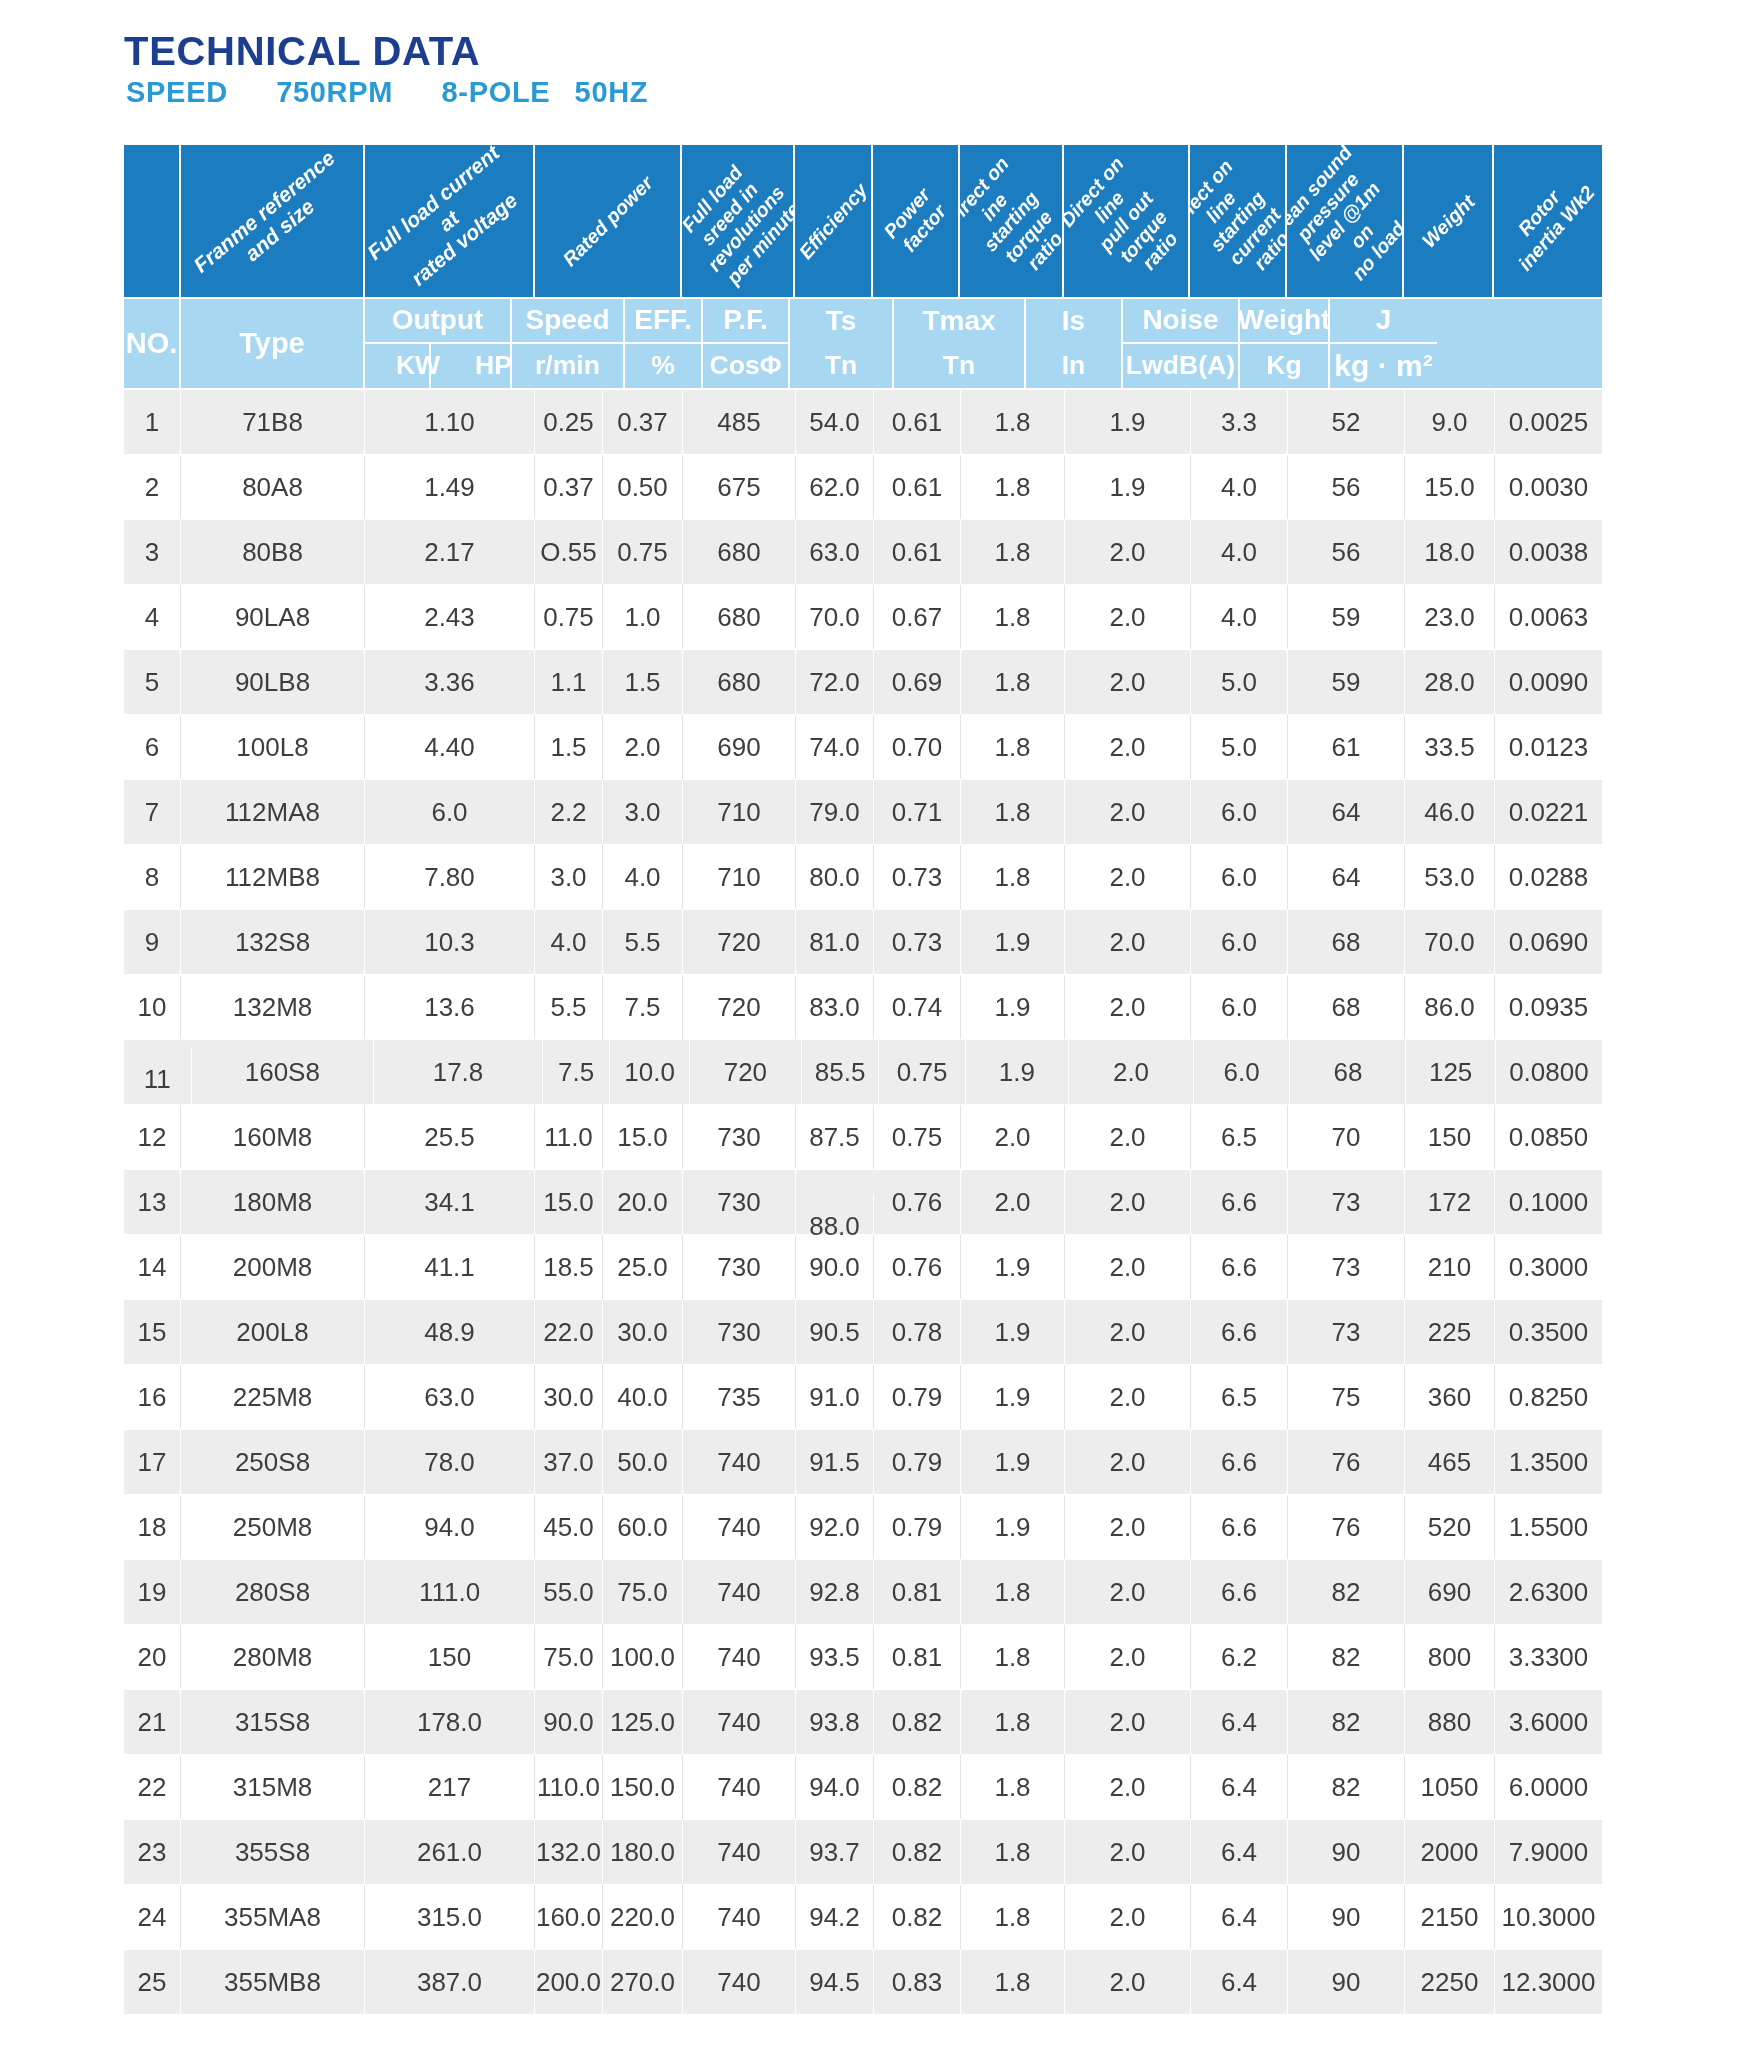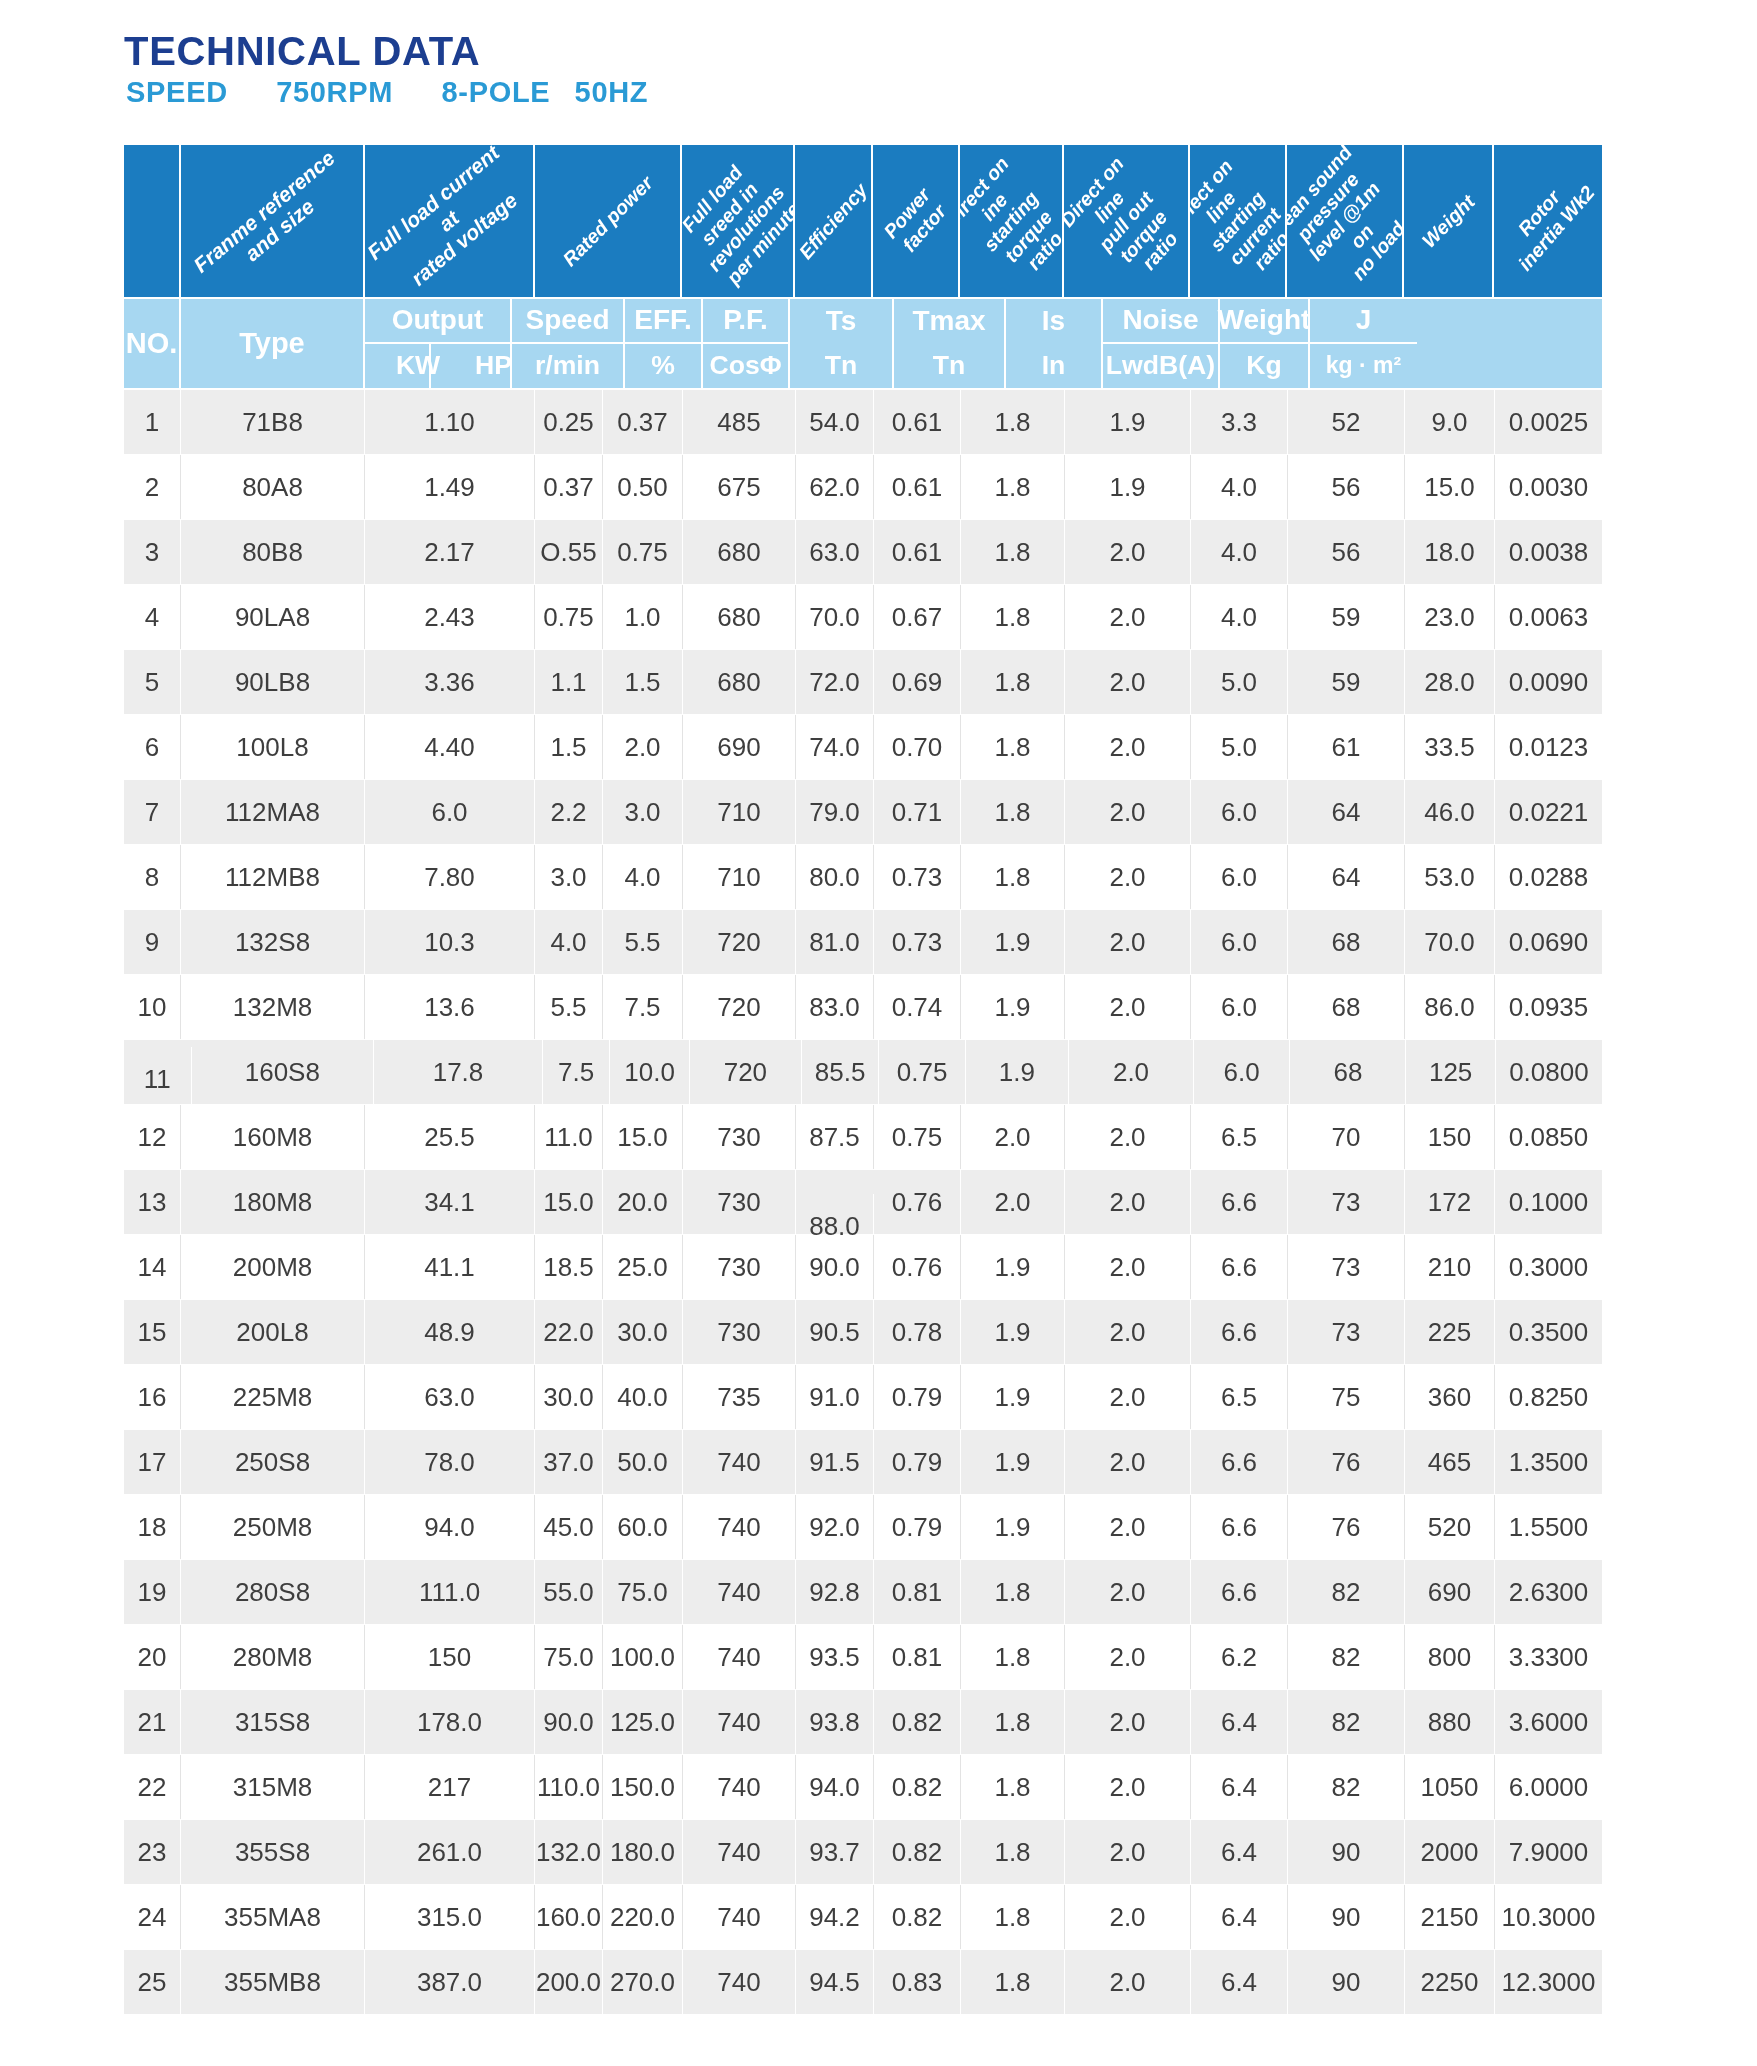--- a/index.html
+++ b/index.html
@@ -39,21 +39,21 @@
   .subhead{display:flex;height:89px;background:#a7d7f1;border-bottom:2.1px solid #fff;color:#fff;font-weight:bold;}
   .sh-col{box-sizing:border-box;border-right:2.1px solid #fff;display:flex;flex-direction:column;}
   .sh-col:last-child{border-right:none;}
   .sh-single{justify-content:center;align-items:center;font-size:29px;}
   .sh-top,.sh-bot{height:45px;box-sizing:border-box;display:flex;align-items:center;justify-content:center;font-size:28px;}
   .sh-top.divided{border-bottom:2.1px solid #fff;}
   .sh-bot{font-size:26.6px;}
   .sh-split{padding:0;}
   .sh-split span{display:flex;align-items:center;justify-content:center;height:100%;box-sizing:border-box;padding-left:44px;}
   .sh-split .kw{border-right:2.1px solid #fff;}
-  .sh-small{font-size:23px;}
+  .sh-small{font-size:30px;}
 
   
   #tbody{width:1478px;}
   .trow{display:flex;height:65px;box-sizing:border-box;border-bottom:1.4px solid #fff;background:#ffffff;}
   .trow:nth-child(odd){background:#ededed;}
   .tcell{
     display:flex;align-items:center;justify-content:center;height:100%;
     box-sizing:border-box;border-right:1.4px solid #e3e3e3;
     font-size:26px;color:#3e3e3e;
   }
@@ -155,21 +155,21 @@
       <div class="sh-col" style="width:87px">
         <div class="sh-top divided">P.F.</div>
         <div class="sh-bot">CosΦ</div>
       </div>
 
       <div class="sh-col" style="width:104px">
         <div class="sh-top">Ts</div>
         <div class="sh-bot">Tn</div>
       </div>
 
-      <div class="sh-col" style="width:112px">
+      <div class="sh-col" style="width:132px">
         <div class="sh-top">Tmax</div>
         <div class="sh-bot">Tn</div>
       </div>
 
       <div class="sh-col" style="width:97px">
         <div class="sh-top">Is</div>
         <div class="sh-bot">In</div>
       </div>
 
       <div class="sh-col" style="width:117px">

